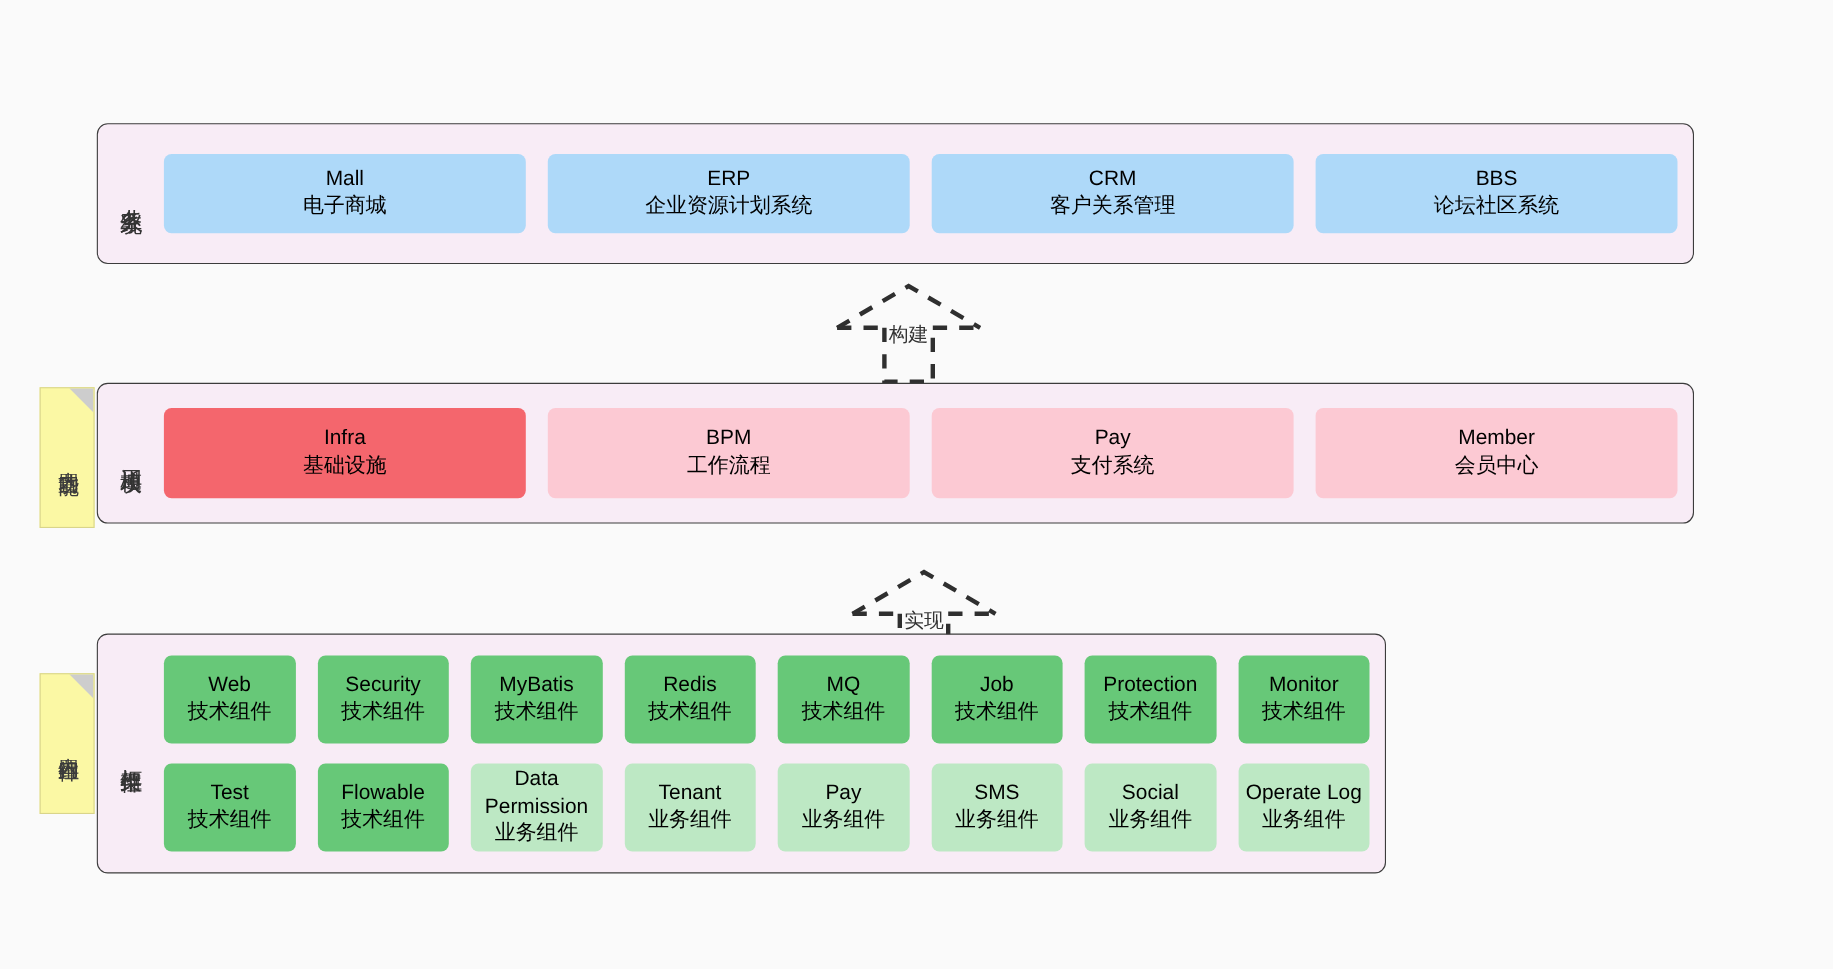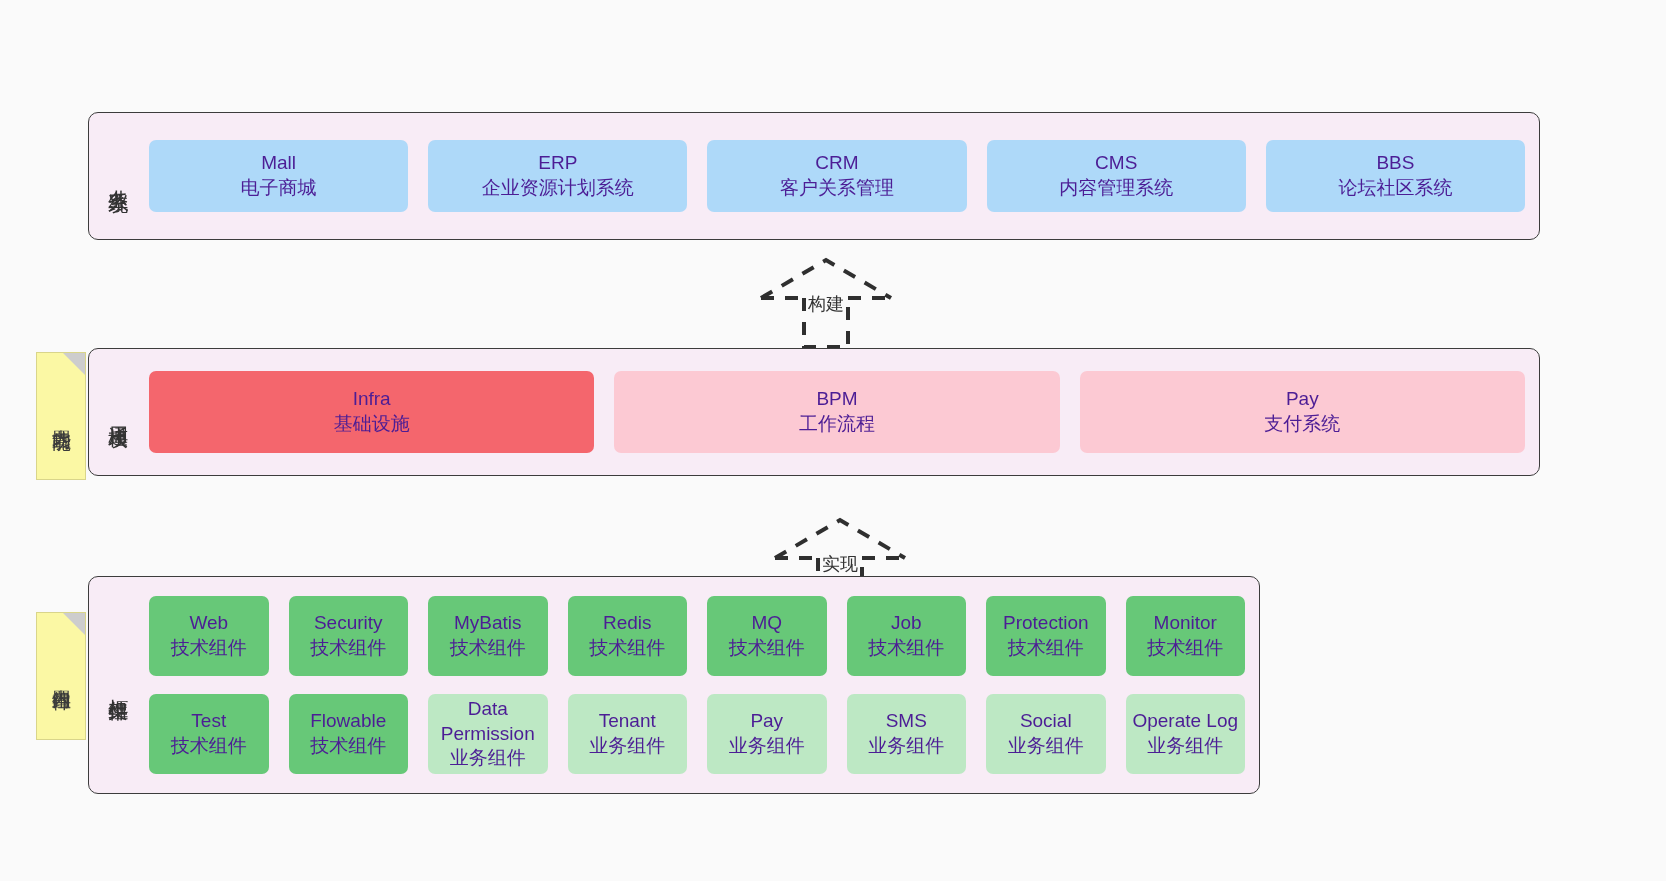--- a/index.html
+++ b/index.html
@@ -64,21 +64,21 @@
   .cell {
     box-sizing: border-box;
     border-radius: 7px;
     display: flex;
     flex-direction: column;
     align-items: center;
     justify-content: center;
     text-align: center;
     font-size: 19px;
     line-height: 1.30;
-    color: #4c1d95;
+    color: #000000;
     padding: 6px 4px;
   }
   .cell .l1 { display: block; }
   .cell .l2 { display: block; }
 
   
   .c-blue       { background: #aed9f9; }
   .c-red        { background: #f4666d; }
   .c-pink       { background: #fcc9d3; }
   .c-green      { background: #67c878; }
@@ -163,24 +163,20 @@
         </div>
         <div class="cell c-blue">
           <span class="l1">ERP</span>
           <span class="l2">企业资源计划系统</span>
         </div>
         <div class="cell c-blue">
           <span class="l1">CRM</span>
           <span class="l2">客户关系管理</span>
         </div>
         <div class="cell c-blue">
-          <span class="l1">CMS</span>
-          <span class="l2">内容管理系统</span>
-        </div>
-        <div class="cell c-blue">
           <span class="l1">BBS</span>
           <span class="l2">论坛社区系统</span>
         </div>
       </div>
     </div>
   </div>
 
   <div class="arrow-group" id="arrow-build">
     <svg width="200" height="100" viewBox="0 0 200 100">
       <path d="M 35 46 L 100 8 L 165 46" fill="none" stroke="#2f2f2f" stroke-width="4" stroke-dasharray="13 11" stroke-linecap="butt"></path>
@@ -201,20 +197,24 @@
           <span class="l2">基础设施</span>
         </div>
         <div class="cell c-pink">
           <span class="l1">BPM</span>
           <span class="l2">工作流程</span>
         </div>
         <div class="cell c-pink">
           <span class="l1">Pay</span>
           <span class="l2">支付系统</span>
         </div>
+        <div class="cell c-pink">
+          <span class="l1">Member</span>
+          <span class="l2">会员中心</span>
+        </div>
       </div>
     </div>
   </div>
 
   <div class="arrow-group" id="arrow-impl">
     <svg width="200" height="100" viewBox="0 0 200 100">
       <path d="M 35 46 L 100 8 L 165 46" fill="none" stroke="#2f2f2f" stroke-width="4" stroke-dasharray="13 11" stroke-linecap="butt"></path>
       <path d="M 78 46 L 78 95 L 122 95 L 122 46" fill="none" stroke="#2f2f2f" stroke-width="4" stroke-dasharray="13 11" stroke-linecap="butt"></path>
       <path d="M 35 46 L 78 46 M 122 46 L 165 46" fill="none" stroke="#2f2f2f" stroke-width="4" stroke-dasharray="13 11" stroke-linecap="butt"></path>
     </svg>

